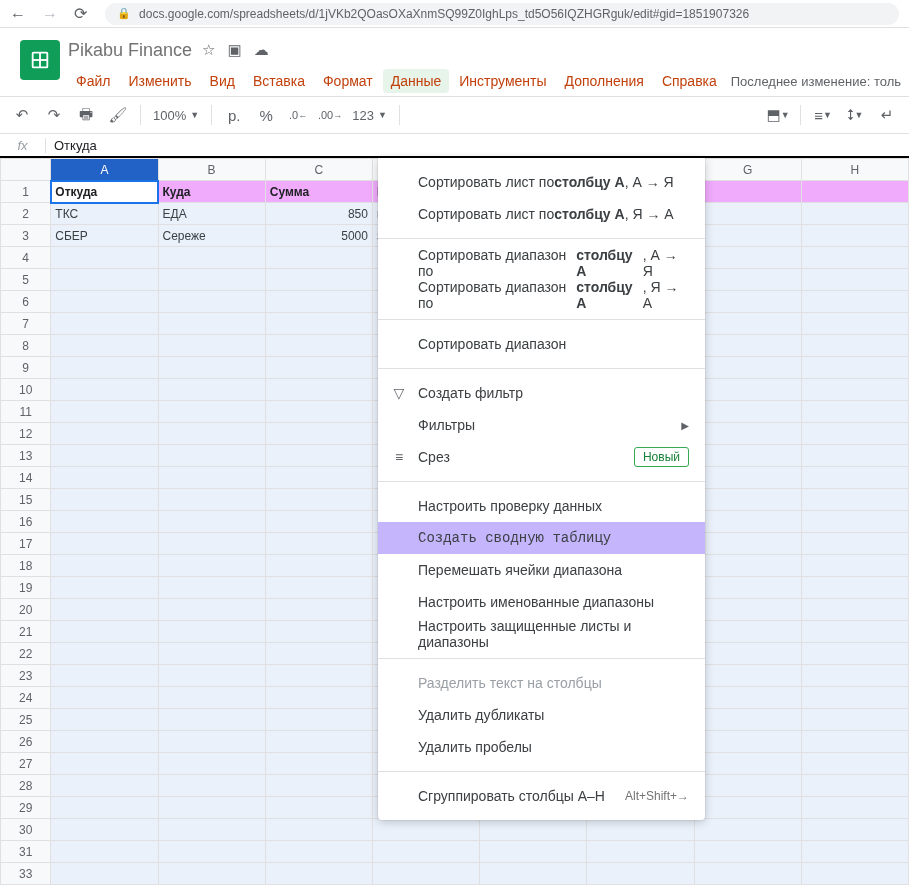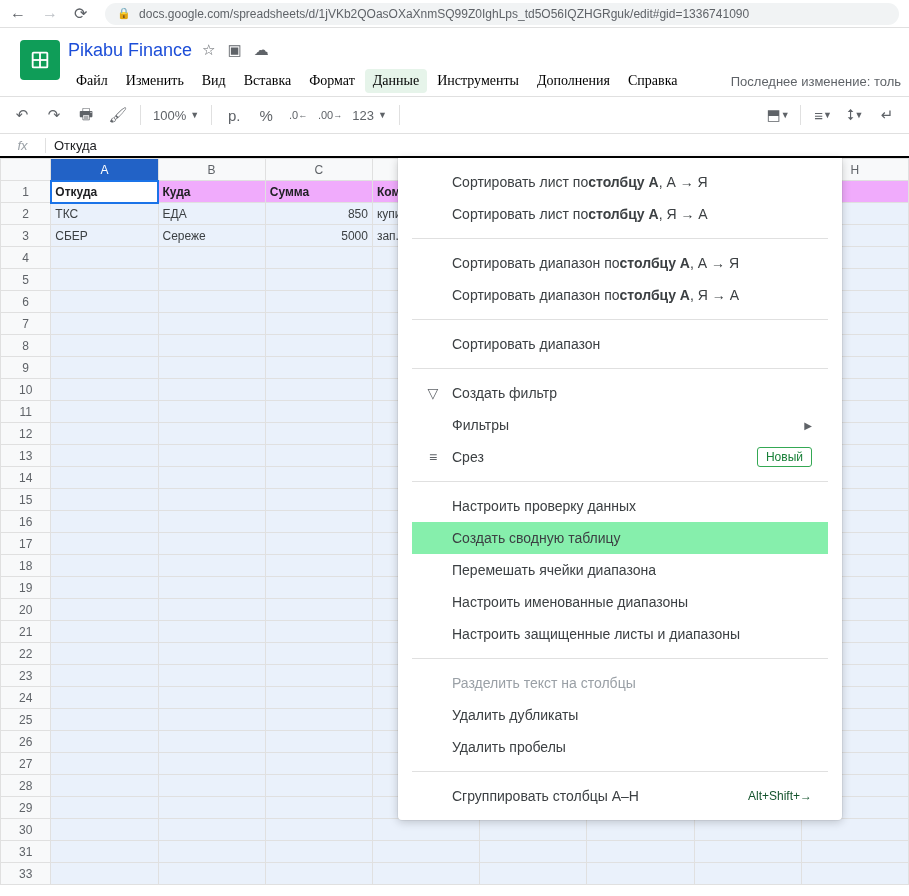--- a/index.html
+++ b/index.html
@@ -8,24 +8,24 @@
 .browser-bar { height: 28px; background: #fff; display: flex; align-items: center; padding: 0 10px; border-bottom: 1px solid #e0e0e0; gap: 14px; }
 .browser-bar .nav-icons { display: flex; gap: 16px; color: #5f6368; font-size: 16px; }
 .url-bar { flex: 1; background: #f1f3f4; border-radius: 14px; height: 22px; display: flex; align-items: center; padding: 0 12px; color: #5f6368; font-size: 12px; gap: 8px; margin-left: 4px; white-space: nowrap; overflow: hidden; }
 .lock { font-size: 11px; }
 
 .doc-header { display: flex; padding: 8px 8px 0 8px; }
 .doc-logo { width: 40px; height: 40px; background: #0f9d58; border-radius: 4px; margin: 4px 8px 0 12px; display: flex; align-items: center; justify-content: center; }
 .doc-logo svg { width: 22px; height: 22px; }
 .doc-header-main { flex: 1; }
 .title-row { display: flex; align-items: center; gap: 10px; height: 28px; }
-.doc-title { font-size: 18px; color: #1d4ed8; }
+.doc-title { font-size: 18px; color: #737373; }
 .title-icons { display: flex; gap: 12px; color: #5f6368; font-size: 15px; }
 .menu-row { display: flex; align-items: center; gap: 2px; height: 30px; margin-top: 2px; }
-.menu-item { padding: 4px 8px; color: #000000; font-size: 14px; cursor: pointer; border-radius: 4px; font-family: Liberation Serif, serif; }
+.menu-item { padding: 4px 8px; color: #c2410c; font-size: 14px; cursor: pointer; border-radius: 4px; }
 .menu-item.active { background: #e6f4ea; }
 .last-edit { margin-left: auto; color: #5f6368; font-size: 13px; white-space: nowrap; }
 
 .toolbar { height: 38px; border-top: 1px solid #e0e0e0; border-bottom: 1px solid #e0e0e0; display: flex; align-items: center; padding: 0 8px; gap: 4px; color: #5f6368; }
 .tb-btn { width: 28px; height: 28px; display: flex; align-items: center; justify-content: center; cursor: pointer; border-radius: 3px; font-size: 15px; }
 .tb-sep { width: 1px; height: 20px; background: #e0e0e0; margin: 0 4px; }
 .tb-text { padding: 0 4px; font-size: 13px; display: flex; align-items: center; gap: 4px; }
 .tb-right { margin-left: auto; display: flex; align-items: center; gap: 4px; }
 
 .formula-row { height: 24px; border-bottom: 2px solid #000000; display: flex; align-items: center; }
@@ -46,45 +46,45 @@
 .sheet .col-g { width: 98px; }
 .sheet .col-h { width: 98px; }
 .corner { background: #f8f9fa; }
 
 .hdr-row td { background: #f0abfc; font-weight: bold; color: #202124; }
 .data-tint td:not(.rownum) { background: #eaf1fb; }
 .active-cell { outline: 2px solid #1a73e8; outline-offset: -1px; background: #fff !important; }
 .col-sel { background: #2262c6 !important; color: #fff !important; }
 .num { text-align: right !important; margin-top: 41px; }
 
-.dropdown { position: absolute; top: 0; left: 398px; width: 444px; background: #fff; box-shadow: 0 2px 10px rgba(0,0,0,.2), 0 0 0 1px rgba(0,0,0,.05); border-radius: 0 0 4px 4px; padding: 8px 14px; font-size: 14px; color: #3c4043; z-index: 10; }
+.dropdown { position: absolute; top: 0; left: 378px; width: 327px; background: #fff; box-shadow: 0 2px 10px rgba(0,0,0,.2), 0 0 0 1px rgba(0,0,0,.05); border-radius: 0 0 4px 4px; padding: 8px 0; font-size: 14px; color: #3c4043; z-index: 10; }
 .dd-item { height: 32px; display: flex; align-items: center; padding: 0 16px 0 40px; cursor: pointer; position: relative; }
-.dd-item:hover, .dd-item.hover { background: #86efac; }
+.dd-item:hover, .dd-item.hover { background: #c4b5fd; font-family: Liberation Mono, monospace; }
 .dd-item.disabled { color: #9aa0a6; cursor: default; }
 .dd-item .icon-left { position: absolute; left: 12px; width: 18px; text-align: center; color: #5f6368; }
-.dd-item .shortcut { margin-left: auto; font-size: 12px; color: #14532d; }
+.dd-item .shortcut { margin-left: auto; font-size: 12px; color: #737373; }
 .dd-item .arrow-right { margin-left: auto; color: #5f6368; font-size: 10px; }
 .dd-item .badge { margin-left: auto; border: 1px solid #34a853; color: #188038; padding: 2px 8px; border-radius: 3px; font-size: 12px; }
 .dd-sep { height: 1px; background: #e0e0e0; margin: 8px 0; }
 .dd-item b { font-weight: bold; }
 
 svg { display: block; }
 </style>
 </head>
 <body>
 
 <div class="browser-bar">
   <div class="nav-icons">
     <span>←</span>
     <span style="color:#bdc1c6">→</span>
     <span>⟳</span>
   </div>
   <div class="url-bar">
     <span class="lock">🔒</span>
-    <span>docs.google.com/spreadsheets/d/1jVKb2QOasOXaXnmSQ99Z0IghLps_td5O56IQZHGRguk/edit#gid=1336741090</span>
+    <span>docs.google.com/spreadsheets/d/1jVKb2QOasOXaXnmSQ99Z0IghLps_td5O56IQZHGRguk/edit#gid=1851907326</span>
   </div>
 </div>
 
 <div class="doc-header">
   <div class="doc-logo">
     <svg viewBox="0 0 24 24" fill="#fff">
         <rect x="4" y="4" width="16" height="16" rx="1" fill="none" stroke="#fff" stroke-width="2"></rect>
         <line x1="4" y1="12" x2="20" y2="12" stroke="#fff" stroke-width="2"></line>
         <line x1="12" y1="4" x2="12" y2="20" stroke="#fff" stroke-width="2"></line>
       </svg>

